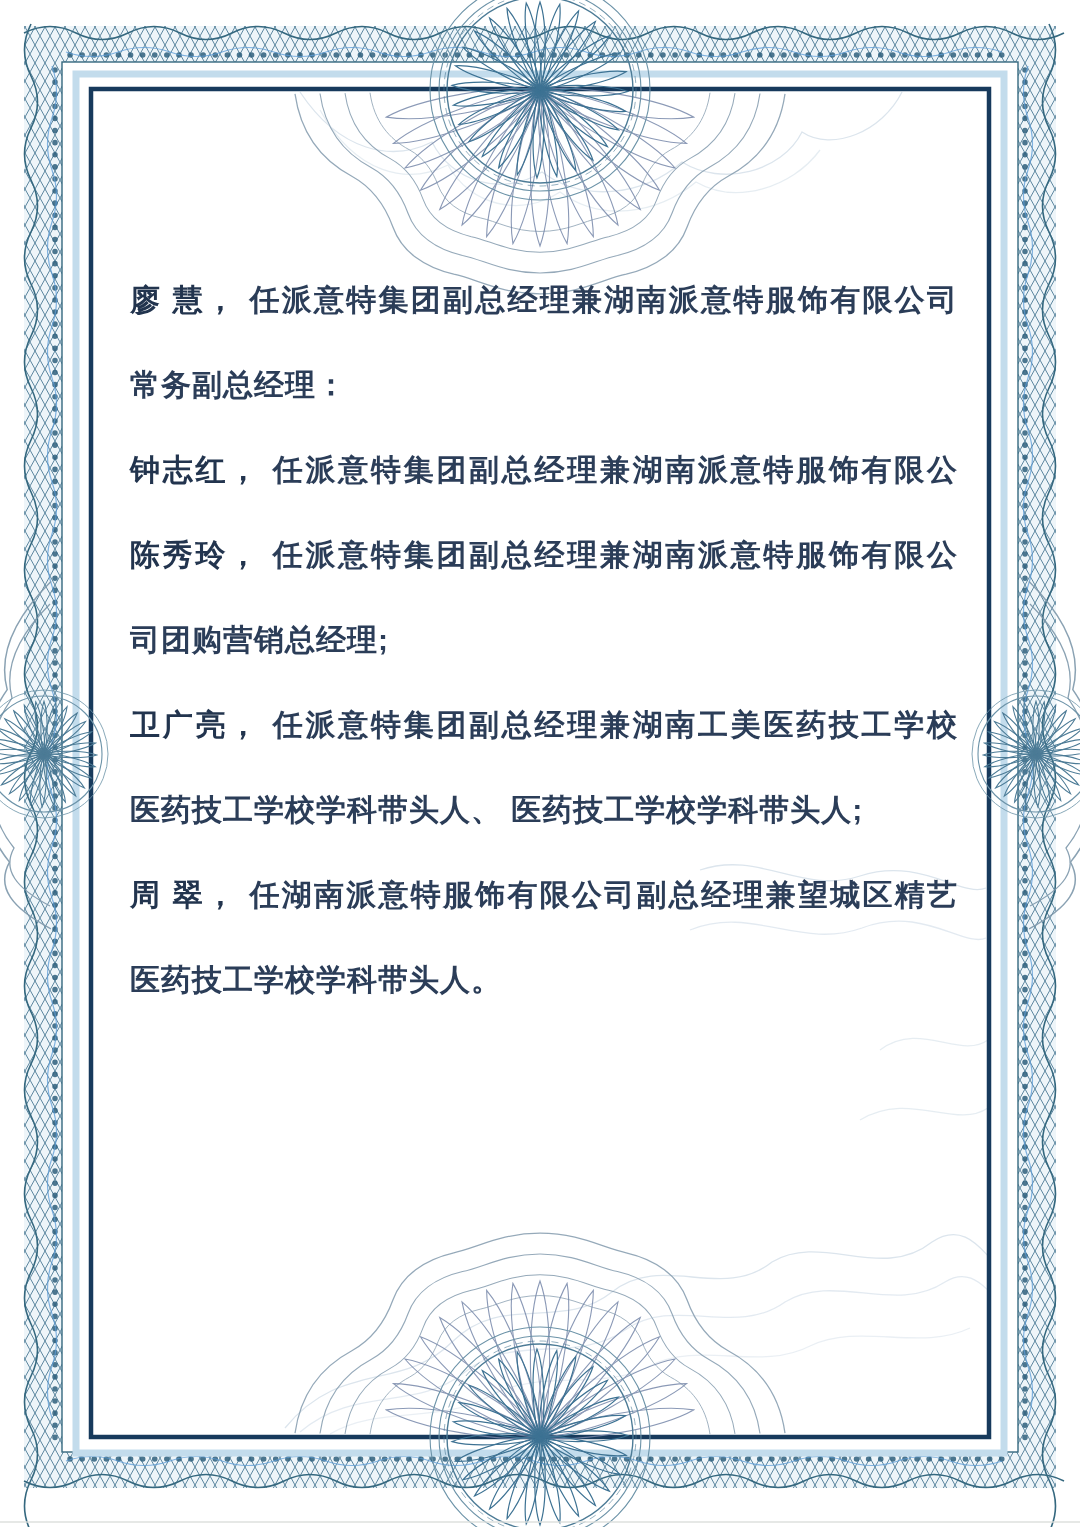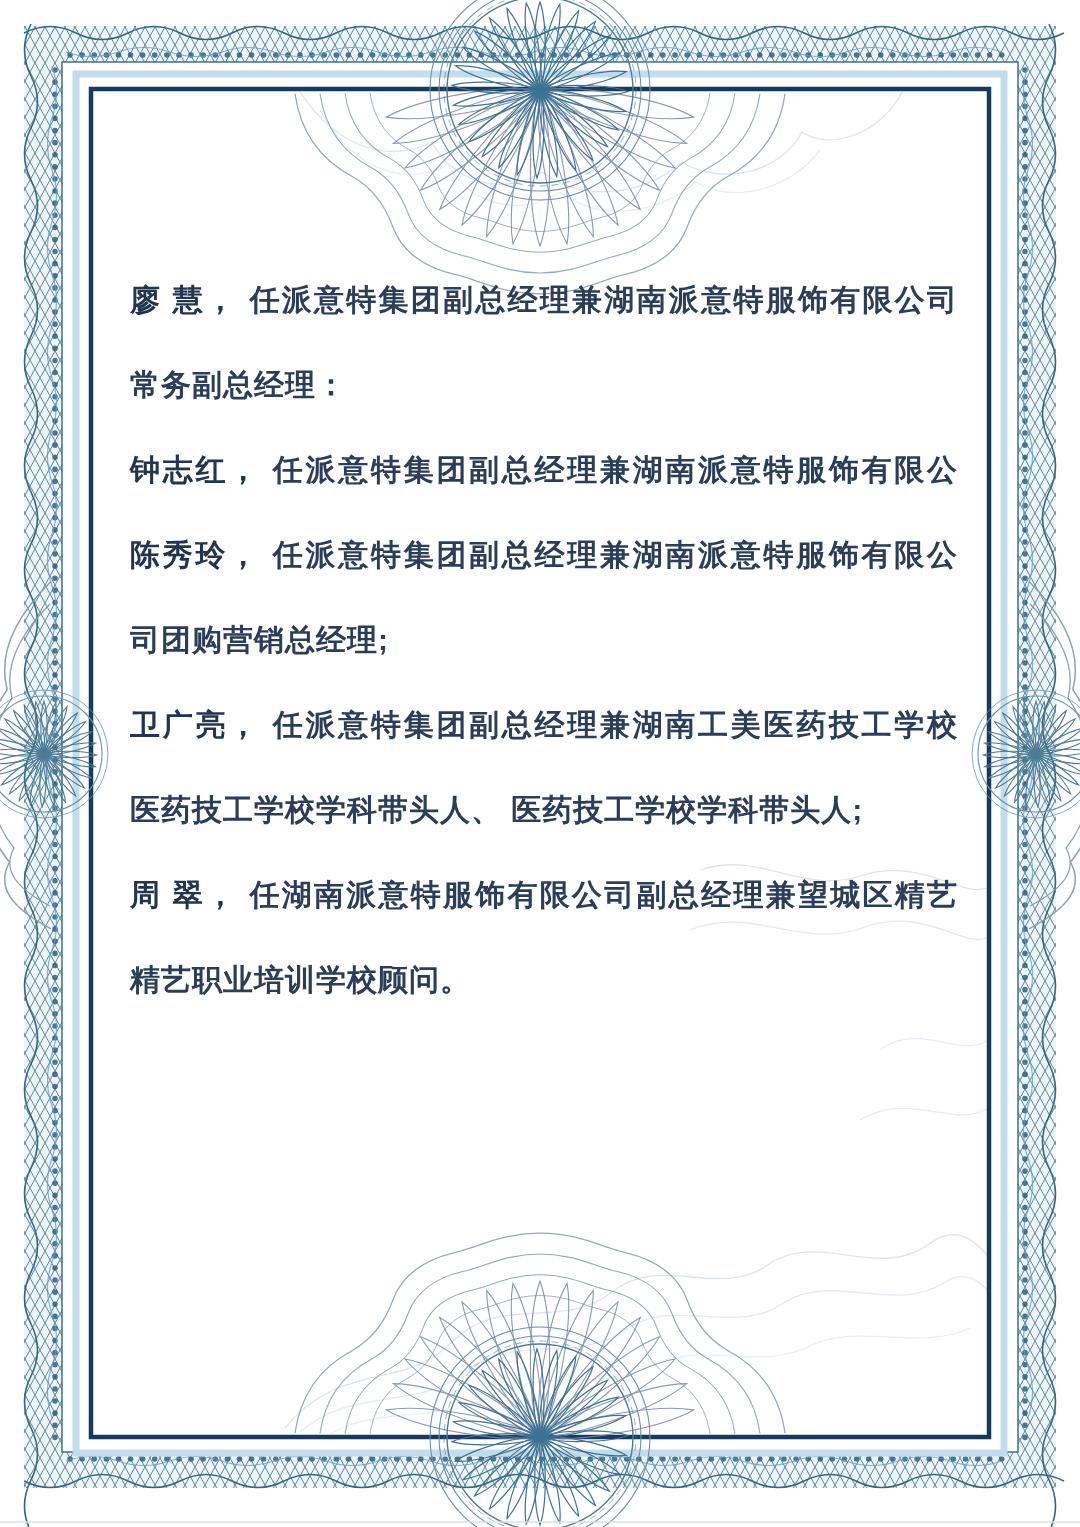--- a/index.html
+++ b/index.html
@@ -185,19 +185,19 @@
       <div class="line last">司团购营销总经理;</div>
     </div>
 
     <div class="para">
       <div class="line full"><span class="name">卫广亮，</span><span>任派意特集团副总经理兼湖南工美医药技工学校</span></div>
       <div class="line last">医药技工学校学科带头人、 医药技工学校学科带头人;</div>
     </div>
 
     <div class="para">
       <div class="line full"><span class="name">周 翠，</span><span>任湖南派意特服饰有限公司副总经理兼望城区精艺</span></div>
-      <div class="line last">精艺职业培训学校顾问。</div>
+      <div class="line last">医药技工学校学科带头人。</div>
     </div>
 
   </div>
 
   <div class="photo-edge"></div>
 </div>
 
 </body></html>

